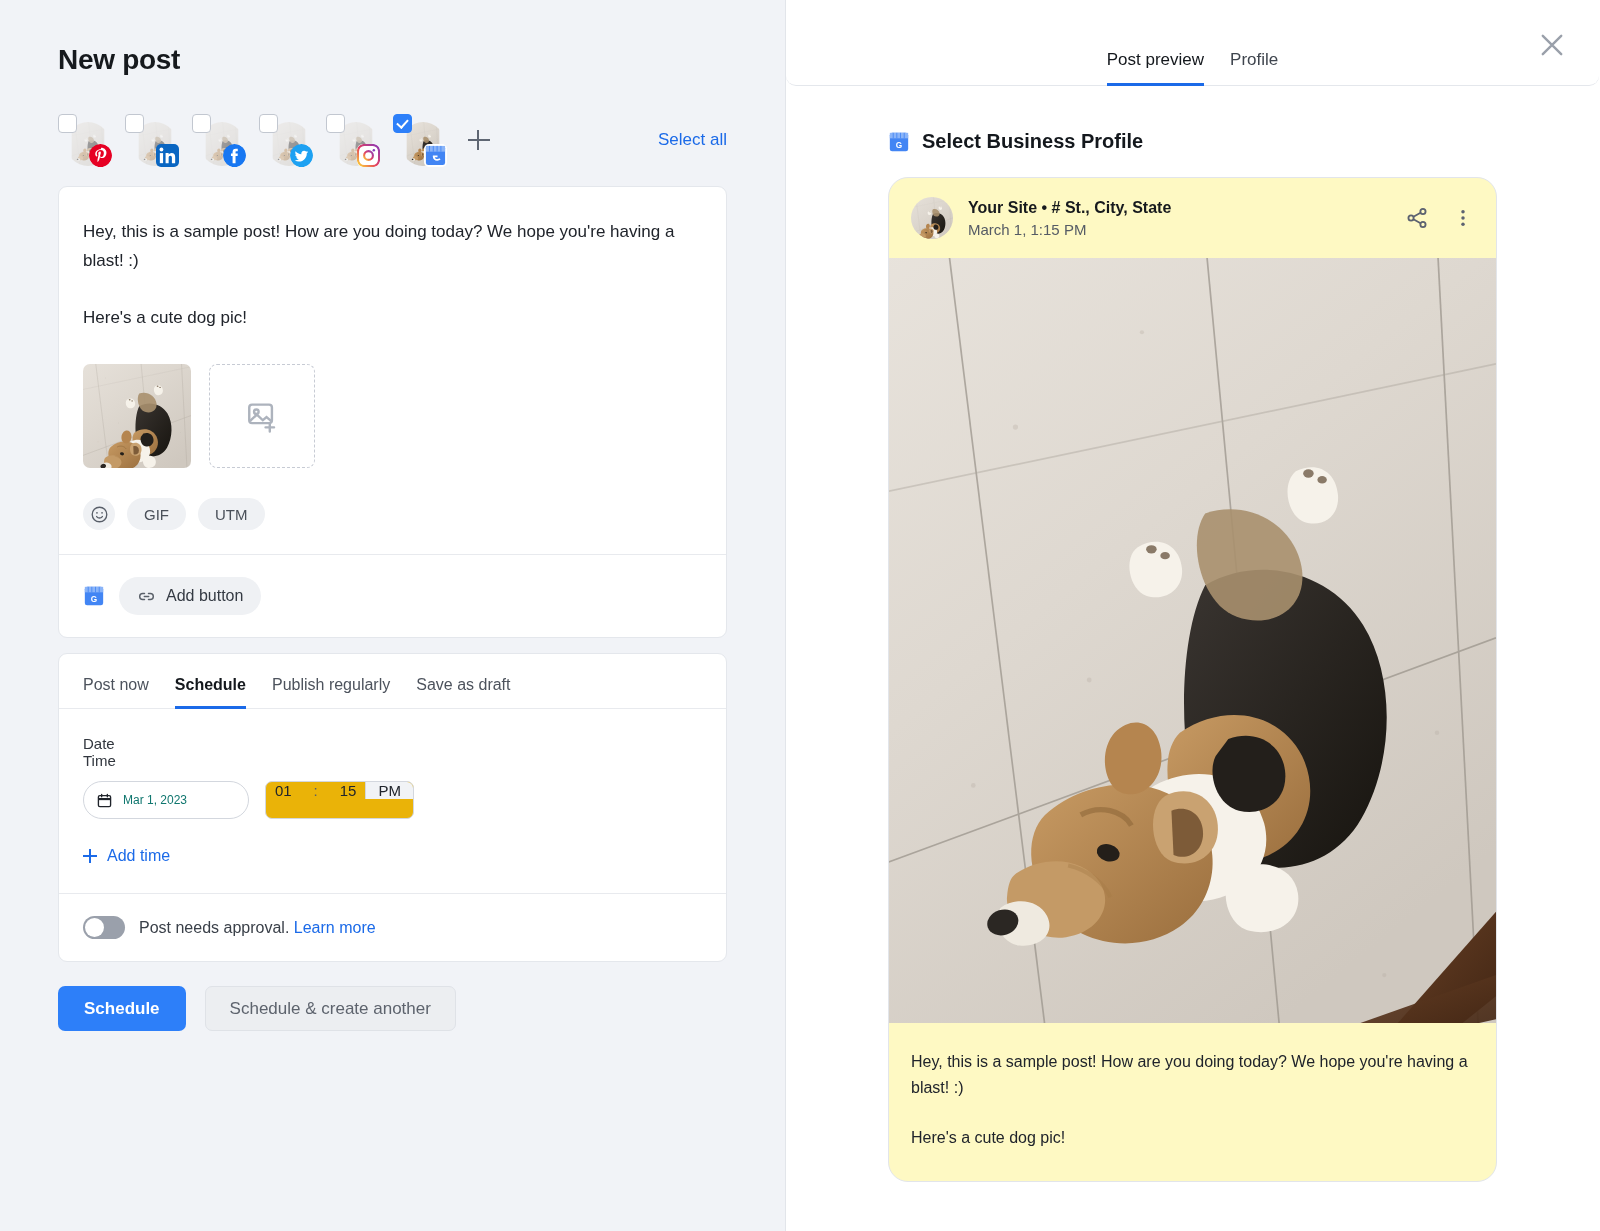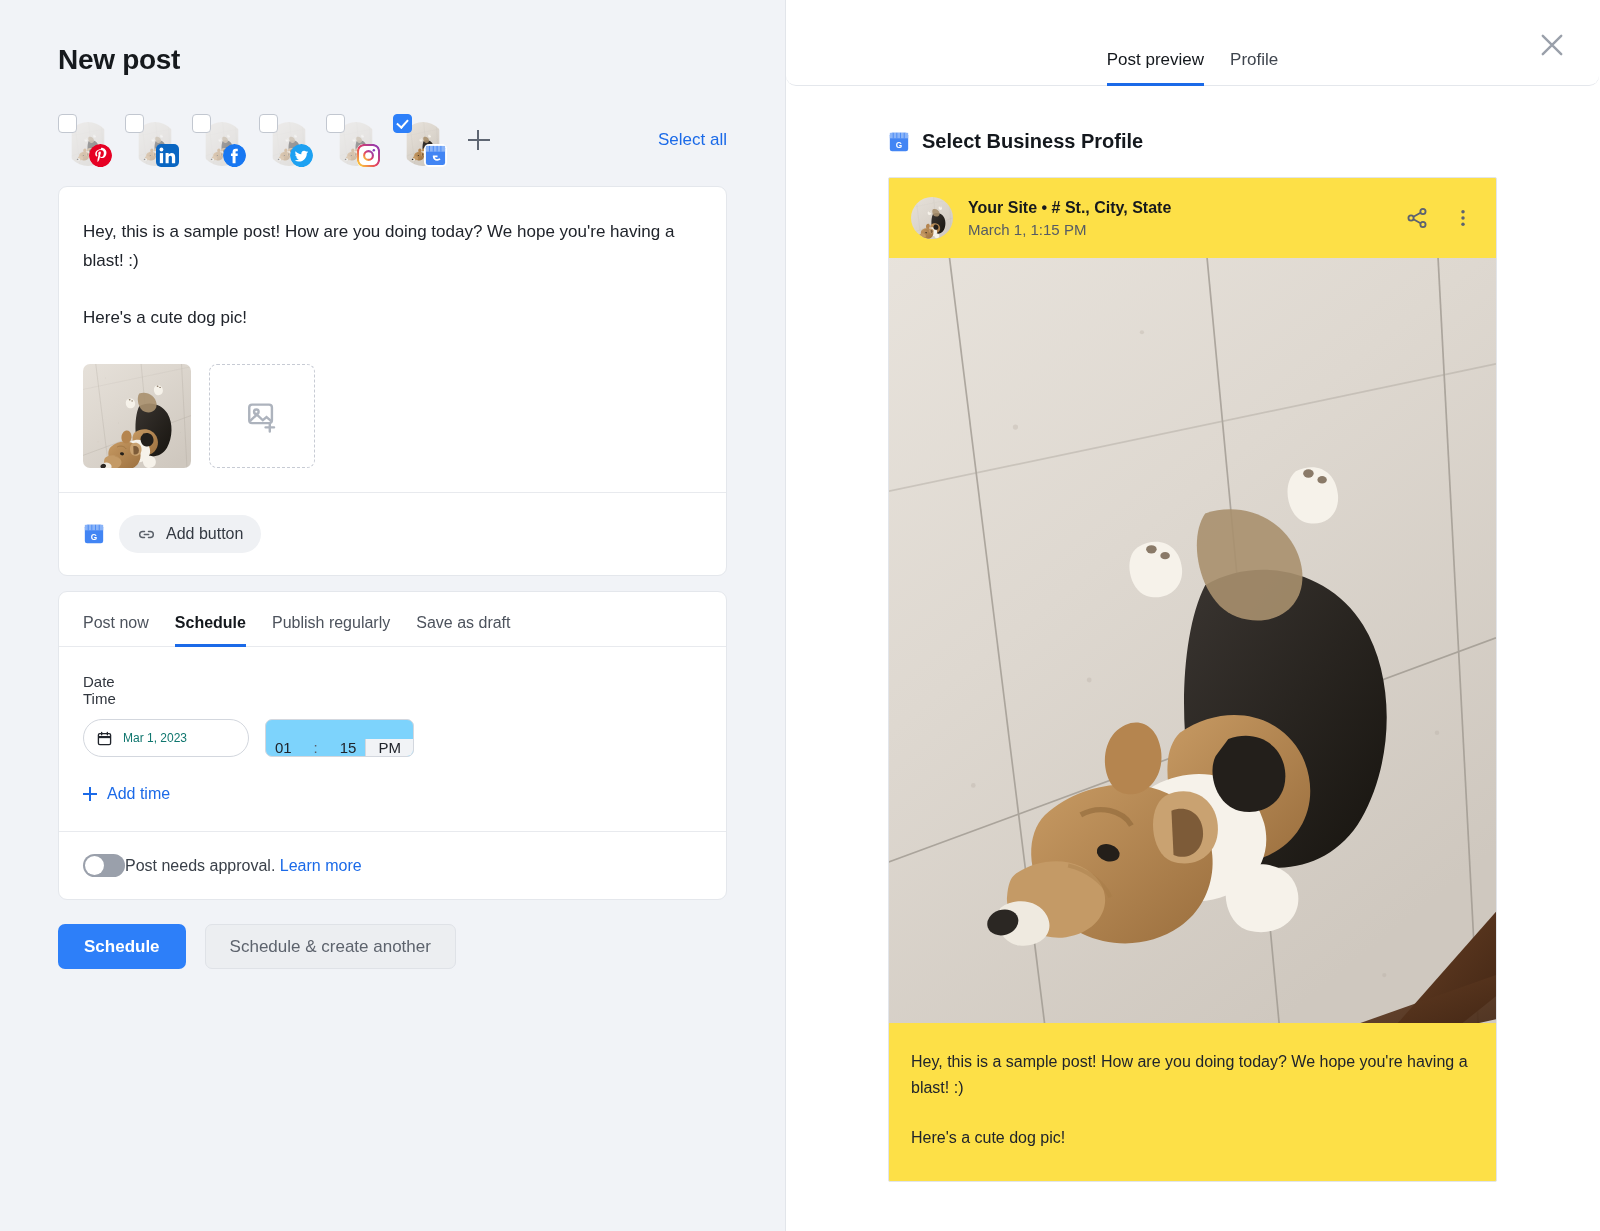--- a/index.html
+++ b/index.html
@@ -101,42 +101,42 @@
   .field-labels { display: flex; flex-direction: column; }
   .flabel { font-size: 15px; color: #31363e; }
   .flabel.date { width: 180px; }
   .inputs-row { display: flex; gap: 16px; margin-top: 12px; align-items: center; }
   .date-input {
     width: 166px; height: 38px; border: 1px solid #d3d7de; border-radius: 19px;
     background: #fff; display: flex; align-items: center; gap: 10px;
     padding: 0 12px; font-size: 12px; color: #0f766e; cursor: pointer;
   }
   .time-input {
-    height: 38px; border: 1px solid #d3d7de; border-radius: 7px; background: #7dd3fc;
-    display: flex; align-items: flex-end; overflow: hidden; cursor: pointer;
+    height: 38px; border: 1px solid #d3d7de; border-radius: 7px; background: #eab308;
+    display: flex; align-items: flex-start; overflow: hidden; cursor: pointer;
   }
   .time-seg {
     display: flex; align-items: center; justify-content: center;
     font-size: 15px; color: #20242b; padding: 0 9px; min-width: 30px;
   }
   .time-colon { padding: 0 2px; color: #585e68; }
   .time-ampm {
     background: #f1f3f6; border-left: 1px solid #d3d7de; padding: 0 12px;
     display: flex; align-items: center; font-size: 15px; color: #20242b;
   }
   .addtime {
     display: flex; align-items: center; gap: 10px; margin-top: 28px;
     color: #1b6ae8; font-size: 16px; font-weight: 500; cursor: pointer;
   }
   .addtime .pl { position: relative; width: 14px; height: 14px; }
   .addtime .pl:before, .addtime .pl:after { content:""; position:absolute; background:#1b6ae8; }
   .addtime .pl:before { left:0; top:6px; width:14px; height:1.8px; }
   .addtime .pl:after { left:6px; top:0; width:1.8px; height:14px; }
 
-  .approval-row { display: flex; align-items: center; padding: 22px 24px; }
+  .approval-row { display: flex; align-items: center; gap: 14px; padding: 22px 24px; }
   .toggle {
     width: 42px; height: 23px; border-radius: 12px; background: #9aa0ab;
     position: relative; cursor: pointer; flex: none;
   }
   .toggle .knob {
     position: absolute; left: 2px; top: 2px; width: 19px; height: 19px;
     border-radius: 50%; background: #fff;
   }
   .approval-txt { font-size: 16px; color: #3a4049; }
   .approval-txt a { color: #1b6ae8; text-decoration: none; cursor: pointer; }
@@ -165,22 +165,22 @@
   }
   .rtab.active { color: #13171c; border-bottom-color: #1b6ae8; }
   .close-btn {
     position: absolute; right: 30px; top: 28px; width: 34px; height: 34px; cursor: pointer;
   }
 
   .preview-wrap { padding: 44px 102px 0 102px; }
   .pv-title { display: flex; align-items: center; gap: 12px; }
   .pv-title .t { font-size: 20px; font-weight: bold; color: #14181d; }
   .pv-card {
-    margin-top: 24px; border: 1px solid #e2e5ea; border-radius: 2px;
-    background: #fde047; overflow: hidden;
+    margin-top: 24px; border: 1px solid #e2e5ea; border-radius: 20px;
+    background: #fef9c3; overflow: hidden;
   }
   .pv-head { display: flex; align-items: center; padding: 19px 22px; gap: 15px; }
   .pv-avatar { width: 42px; height: 42px; border-radius: 50%; overflow: hidden; flex: none; }
   .pv-meta { flex: 1; }
   .pv-name { font-size: 16px; font-weight: bold; color: #16191d; }
   .pv-date { font-size: 15px; color: #555b65; margin-top: 4px; }
   .pv-icons { display: flex; align-items: center; gap: 22px; }
   .pv-photo { width: 100%; height: 765px; position: relative; overflow: hidden; }
   .pv-caption { padding: 26px 22px 30px 22px; }
   .pv-caption p { font-size: 16px; line-height: 26px; color: #20242b; }
@@ -414,20 +414,32 @@
           <div class="addimg">
             <svg width="34" height="34" viewBox="0 0 24 24" fill="none" stroke="#adb3bd" stroke-width="1.7">
               <rect x="3" y="4" width="16" height="13" rx="2"></rect>
               <circle cx="8" cy="9" r="1.6"></circle>
               <path d="M3.6 15.4 8.4 11l4.2 4 2.6-2.2 3.6 3"></path>
               <path d="M17.5 17v6M14.5 20h6" stroke-linecap="round"></path>
             </svg>
           </div>
         </div>
 
+        <div class="chips">
+          <div class="chip round">
+            <svg width="19" height="19" viewBox="0 0 24 24" fill="none" stroke="#585e68" stroke-width="1.7">
+              <circle cx="12" cy="12" r="9.2"></circle>
+                <circle cx="8.8" cy="9.8" r="1.1" fill="#585e68" stroke="none"></circle>
+              <circle cx="15.2" cy="9.8" r="1.1" fill="#585e68" stroke="none"></circle>
+              <path d="M8.4 14.6c1 1.2 2.2 1.8 3.6 1.8s2.6-.6 3.6-1.8" stroke-linecap="round"></path>
+            </svg>
+          </div>
+          <div class="chip">GIF</div>
+          <div class="chip">UTM</div>
+        </div>
       </div>
 
       <div class="divider"></div>
 
       <div class="addbtn-row">
         <svg class="gbp-mini" viewBox="0 0 24 24">
           <rect x="2" y="2" width="20" height="20" rx="2.5" fill="#4285f4"></rect>
           <rect x="2" y="2" width="20" height="6" fill="#8ab4f8"></rect>
           <rect x="5.2" y="2" width="0.9" height="6" fill="#4285f4"></rect>
           <rect x="9.2" y="2" width="0.9" height="6" fill="#4285f4"></rect>

